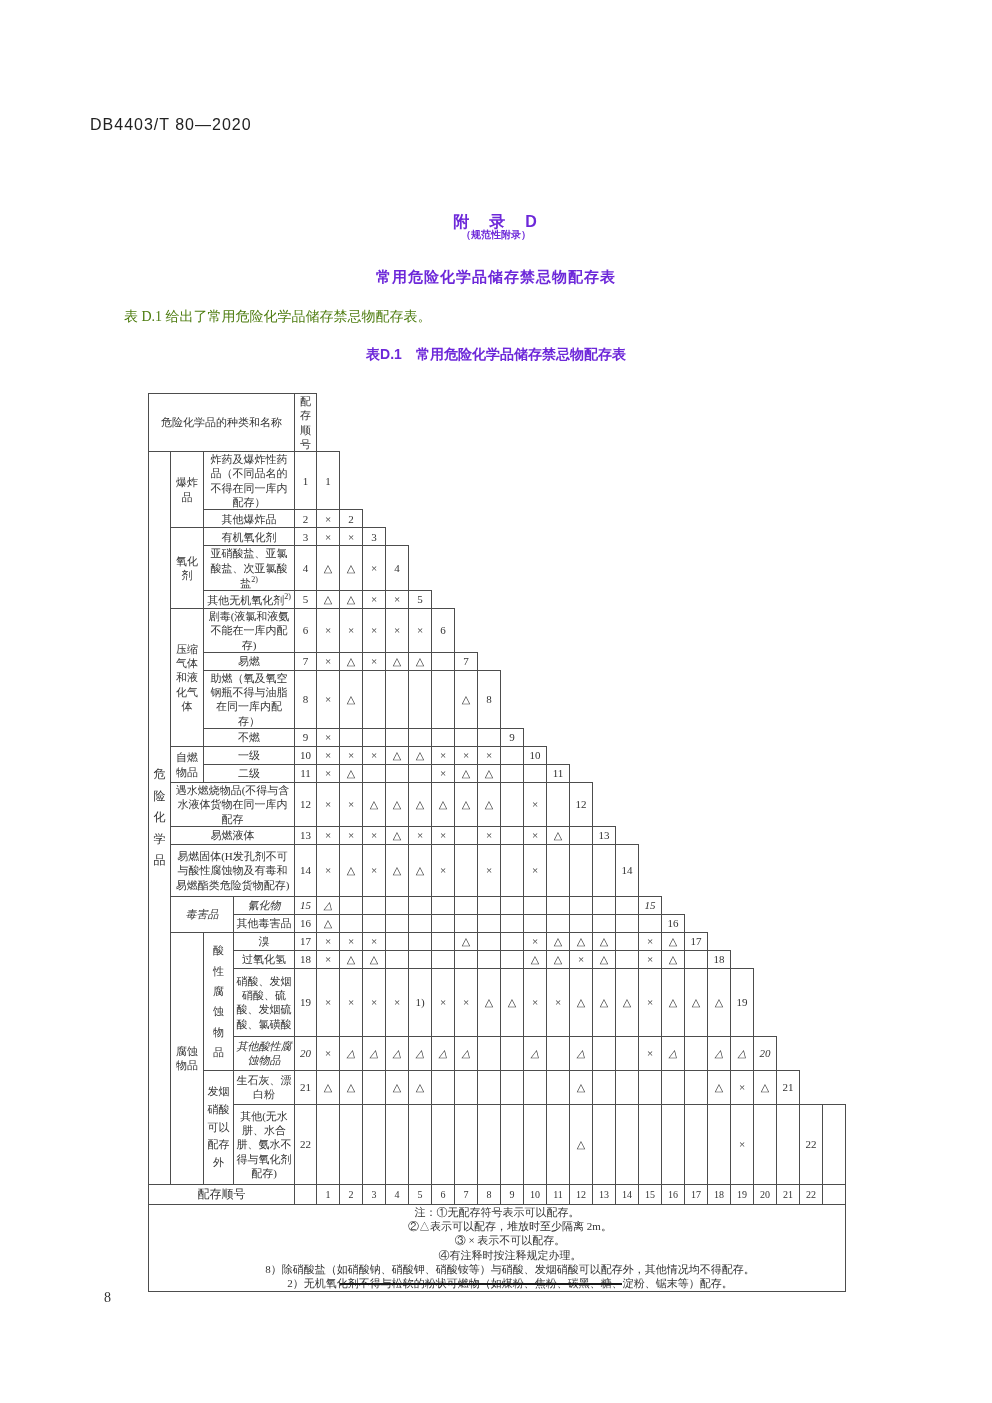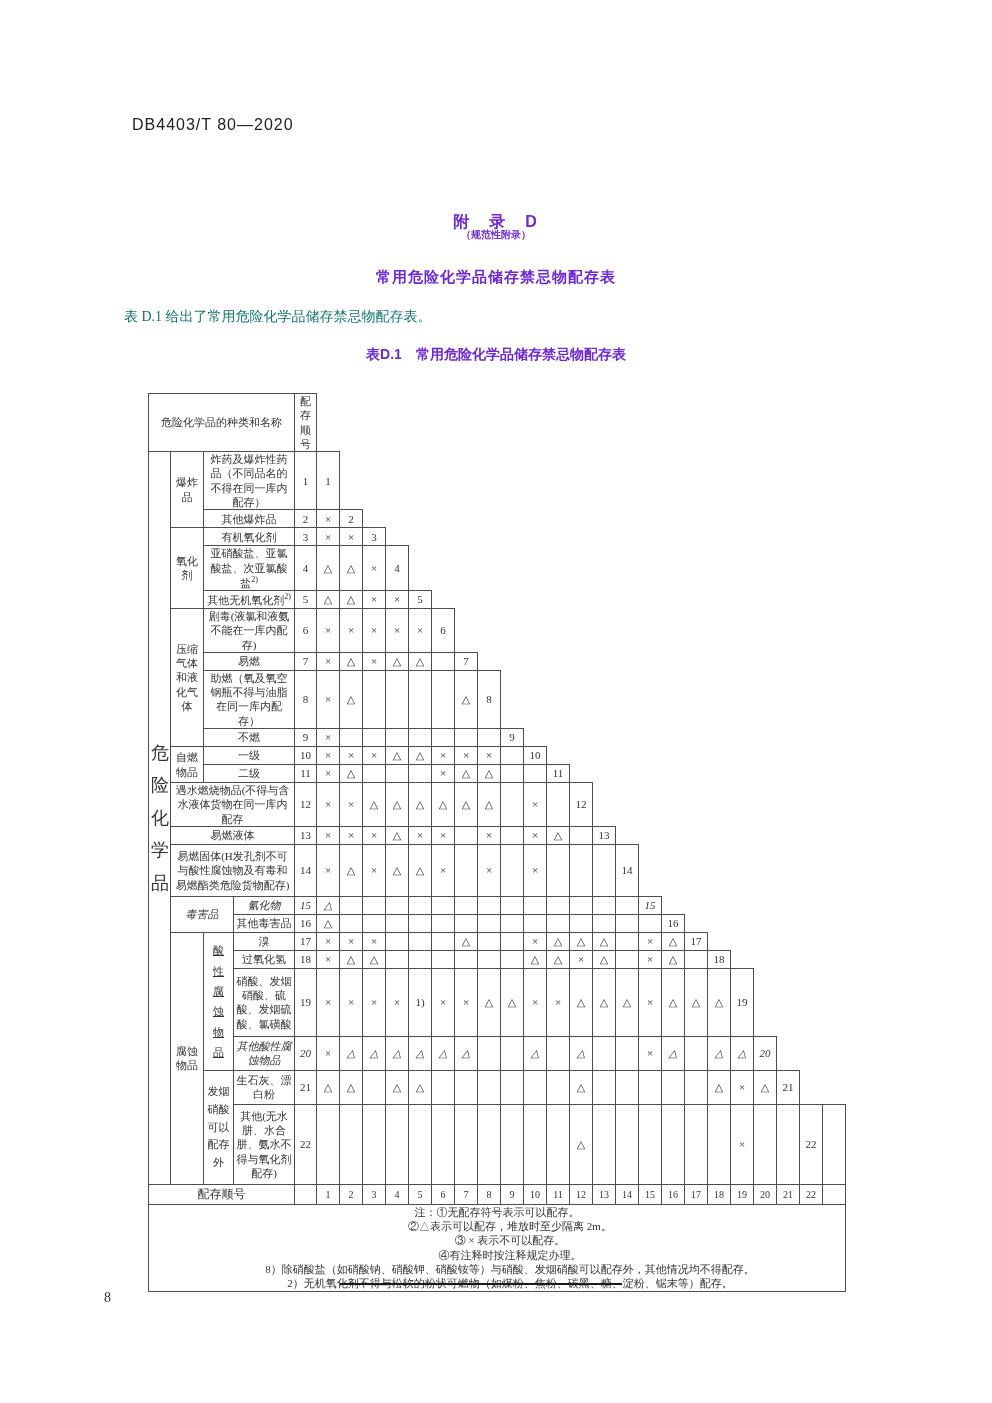--- a/index.html
+++ b/index.html
@@ -1,40 +1,40 @@
 <!DOCTYPE html>
 <html><head>
 <meta charset="utf-8">
 <style>
   html,body{margin:0;padding:0;}
   body{
     width:992px;height:1403px;position:relative;background:#ffffff;
     font-family:"Liberation Serif",serif;color:#2f2f2f;
   }
   .abs{position:absolute;}
-  .doc-code{left:90px;top:116px;font-family:"Liberation Sans",sans-serif;font-size:16px;letter-spacing:1px;color:#222;margin-left:42px;}
+  .doc-code{left:90px;top:116px;font-family:"Liberation Sans",sans-serif;font-size:16px;letter-spacing:1px;color:#222;}
   .ttl{left:0;width:992px;text-align:center;font-family:"Liberation Sans",sans-serif;font-weight:bold;color:#6d28d9;}
   .t1{top:212px;font-size:16px;letter-spacing:2px;}
   .t2{top:228px;font-size:10px;}
   .t3{top:268px;font-size:15px;letter-spacing:1px;}
-  .intro{left:124px;top:308px;font-size:14px;color:#0f766e;}
+  .intro{left:124px;top:308px;font-size:14px;color:#4d7c0f;}
   .caption{top:346px;font-size:14px;}
   .tablewrap{left:148px;top:393px;}
   table.matrix{border-collapse:collapse;table-layout:fixed;width:697px;}
   table.matrix td{
     border:1px solid #4d4d4d;vertical-align:middle;text-align:center;
     font-size:11px;line-height:1.3;color:#333;padding:0 2px;overflow:hidden;
   }
   td.corner{font-size:12px;}
   td.seqhead{padding:0;font-size:11px;line-height:1.5;word-break:break-all;}
   td.vcell{padding:0;}
-  td.vcell span{display:inline-block;width:1em;word-break:break-all;font-size:18px;line-height:1.8;}
+  td.vcell span{display:inline-block;width:1em;word-break:break-all;font-size:12px;line-height:1.8;}
   td.grp{word-break:break-all;font-size:12px;padding:0 3px;line-height:1.5;}
   td.grp span{display:inline-block;word-break:break-all;}
-  td.grp .w1{width:1em;line-height:1.85;text-decoration:underline;}
+  td.grp .w1{width:1em;line-height:1.85;}
   td.grp .w2{width:2.1em;line-height:1.6;}
   td.name{word-break:break-all;padding:1px 3px;line-height:1.35;}
   td.name sup{font-size:8px;}
   td.num{padding:0;font-size:10px;color:#333;}
   td.sym{padding:0;font-size:10px;color:#5a5a5a;}
   td.blankE{padding:0;}
   td.notes{padding:5px 10px 6px 12px;text-align:left;font-size:12px;line-height:20px;color:#2a2a2a;margin-left:48px;}
   td.notes .nline{white-space:nowrap;}
   td.notes .ind{padding-left:26px;}
   tr.bottomrow td{font-size:10px;}

